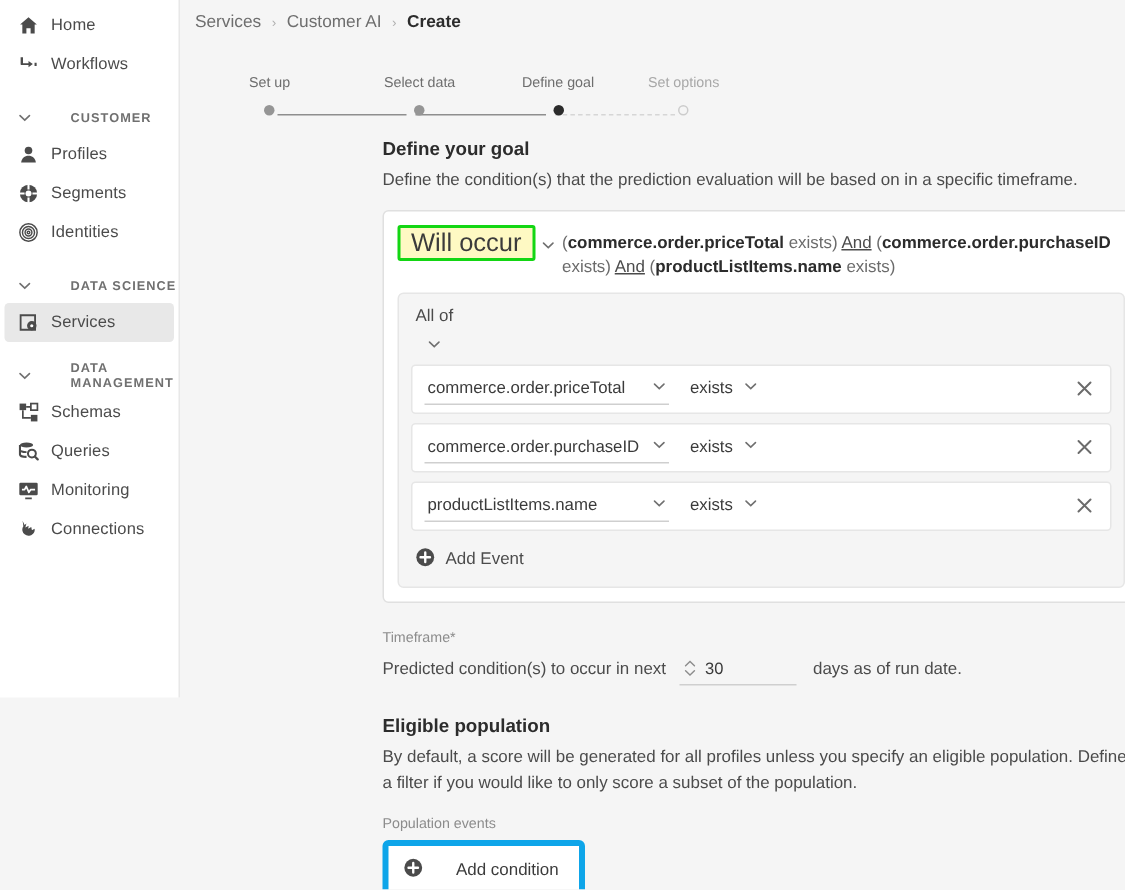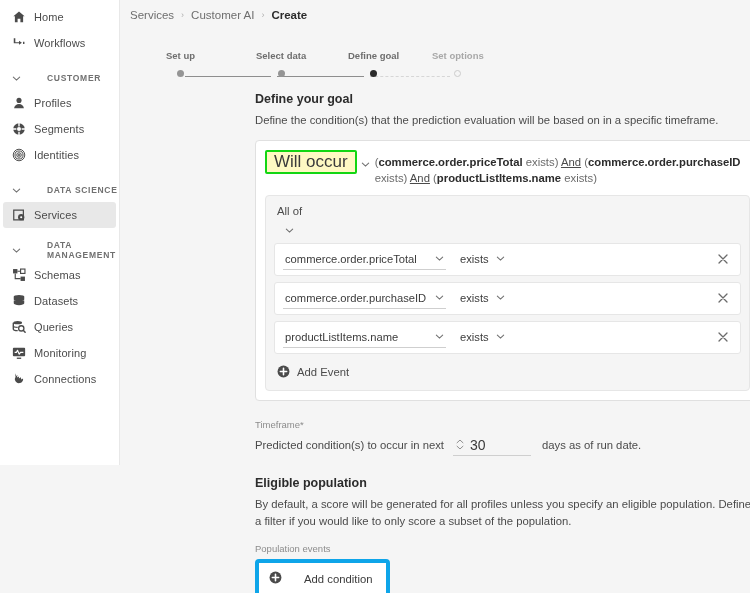--- a/index.html
+++ b/index.html
@@ -65,21 +65,21 @@
   .bc-sep { color: #b0b0b0; font-size: 9px; }
   .bc-cur { color: #2c2c2c; font-weight: bold; }
 
   .steps {
     position: relative;
     margin: 20px 0 0 24px;
     width: 310px; height: 34px;
   }
   .step {
     position: absolute; top: 0;
-    display: flex; flex-direction: column; align-items: center; font-weight: bold;
+    display: flex; flex-direction: column; align-items: center;
   }
   .step-label { font-size: 9.5px; color: #6e6e6e; white-space: nowrap; }
   .step-label.future { color: #a8a8a8; }
   .step-dot {
     width: 7px; height: 7px; border-radius: 50%;
     background: #959595; margin-top: 9px;
   }
   .step-dot.current { background: #2b2b2b; }
   .step-dot.future {
     background: transparent; border: 1px solid #cccccc;
@@ -187,21 +187,21 @@
   .tf-wrap { margin-top: 18px; }
   .tf-label { font-size: 9.5px; color: #8c8c8c; margin-bottom: 5px; }
   .tf-row { display: flex; align-items: center; font-size: 11.3px; color: #4b4b4b; }
   .stepper {
     display: flex; align-items: center; gap: 6px;
     margin: 0 0 0 9px;
     border-bottom: 1px solid #cfcfcf;
     width: 78px; height: 21px; padding-left: 3px;
   }
   .stepper-arrows { display: flex; flex-direction: column; gap: 1px; cursor: pointer; }
-  .tf-value { font-size: 14px; color: #3b3b3b; }
+  .tf-value { font-size: 11px; color: #3b3b3b; }
   .tf-tail { margin-left: 11px; }
 
   
   .sec { margin-top: 20px; }
   .sub-label { font-size: 9.5px; color: #8c8c8c; margin: 13px 0 5px 0; }
   .add-cond-btn {
     display: inline-flex; align-items: center; gap: 22px;
     background: #ffffff;
     border: 4px solid #0ea5e9;
     border-radius: 4px;
@@ -319,30 +319,20 @@
         <svg width="14" height="14" viewBox="0 0 16 16">
           <rect x="1.2" y="1.2" width="5" height="5" fill="#4b4b4b"></rect>
           <rect x="9.8" y="1.2" width="5" height="5" fill="none" stroke="#4b4b4b" stroke-width="1.3"></rect>
           <rect x="9.8" y="9.8" width="5" height="5" fill="#4b4b4b"></rect>
           <path d="M3.7 6.2v5.9h6.1M6.2 3.7h3.6" stroke="#4b4b4b" stroke-width="1.3" fill="none"></path>
         </svg>
       </span>
       <span class="nav-label">Schemas</span>
     </div>
 
-    <div class="nav-item">
-      <span class="nav-icon">
-        <svg width="14" height="14" viewBox="0 0 16 16">
-          <ellipse cx="8" cy="3.2" rx="6" ry="2.1" fill="#4b4b4b"></ellipse>
-          <path d="M2 3.2v3.2c0 1.2 2.7 2.1 6 2.1s6-.9 6-2.1V3.2" fill="#4b4b4b"></path>
-          <path d="M2 7.5v3.2c0 1.2 2.7 2.1 6 2.1s6-.9 6-2.1V7.5" fill="#4b4b4b"></path>
-        </svg>
-      </span>
-      <span class="nav-label">Datasets</span>
-    </div>
 
     <div class="nav-item">
       <span class="nav-icon">
         <svg width="14" height="14" viewBox="0 0 16 16">
           <ellipse cx="6.5" cy="3" rx="5" ry="1.9" fill="#4b4b4b"></ellipse>
           <path d="M1.5 3v7.2c0 1 2.2 1.9 5 1.9" stroke="#4b4b4b" stroke-width="1.6" fill="none"></path>
           <path d="M1.5 6.6c0 1 2.2 1.9 5 1.9" stroke="#4b4b4b" stroke-width="1.3" fill="none"></path>
           <circle cx="10.6" cy="9.6" r="3" fill="none" stroke="#4b4b4b" stroke-width="1.5"></circle>
           <path d="M12.8 11.8 15 14" stroke="#4b4b4b" stroke-width="1.7" stroke-linecap="round"></path>
         </svg>

